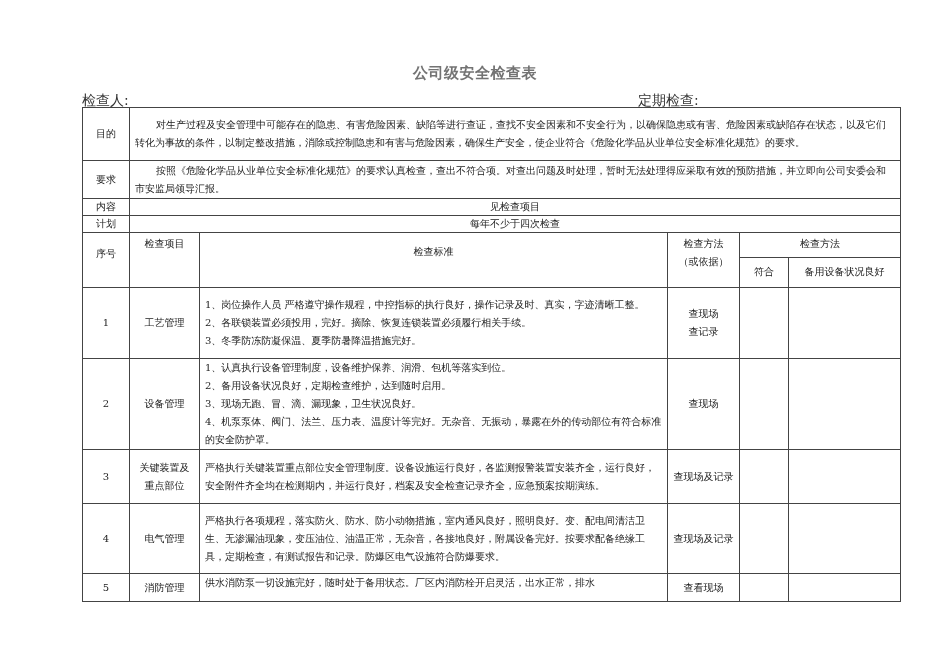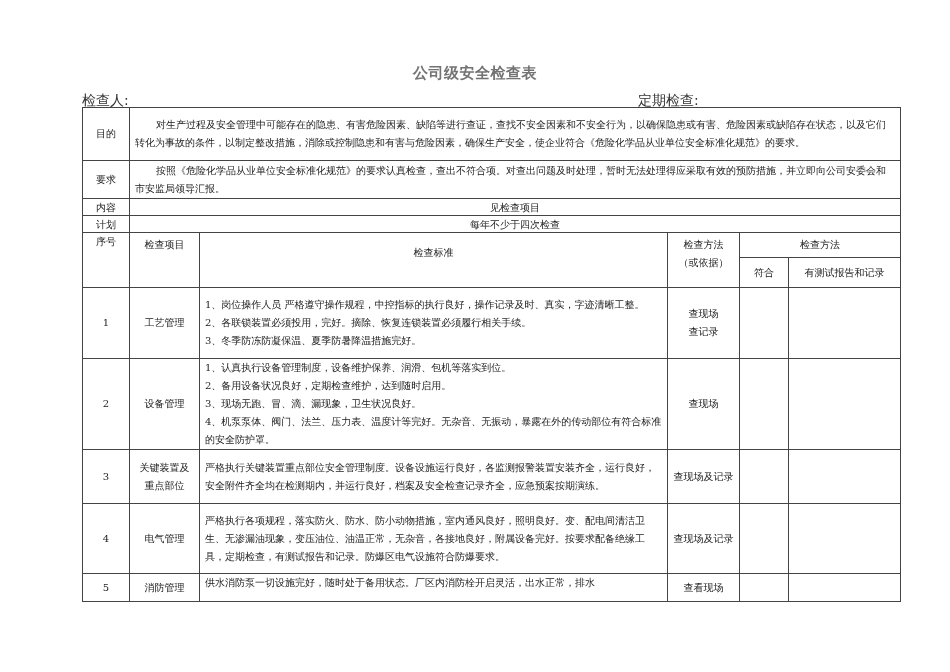--- a/index.html
+++ b/index.html
@@ -12,21 +12,21 @@
           font-family:"DejaVu Sans","Liberation Sans",sans-serif; }
   .meta.inspector { left:82px; }
   .meta.time { left:638px; }
   table.sheet { position:absolute; left:82px; top:107px; width:818px;
                 border-collapse:collapse; table-layout:fixed; font-size:10px; }
   table.sheet td { border:1px solid #444; padding:0 5px; vertical-align:middle;
                    line-height:18px; }
   .c { text-align:center; }
   .vt { vertical-align:top !important; }
   .indent { text-indent:2.1em; }
-  .sans { font-family:Liberation Serif, serif; }
+  .sans { font-family:Liberation Mono, monospace; }
   .std-line { display:block; }
 </style>
 </head>
 <body>
 
 <div class="title">公司级安全检查表</div>
 <div class="meta inspector">检查人:</div>
 <div class="meta time">定期检查:</div>
 
 <table class="sheet">
@@ -51,29 +51,29 @@
   <tr style="height:17px">
     <td class="c sans" style="line-height:15px">内容</td>
     <td colspan="5" class="c sans" style="line-height:15px">见检查项目</td>
   </tr>
   <tr style="height:17px">
     <td class="c sans" style="line-height:15px">计划</td>
     <td colspan="5" class="c sans" style="line-height:15px">每年不少于四次检查</td>
   </tr>
 
   <tr style="height:25px">
-    <td rowspan="2" class="c vt sans" style="padding-top:0">序号</td>
+    <td rowspan="2" class="c vt sans" style="padding-top:13px">序号</td>
     <td rowspan="2" class="c vt sans" style="padding-top:3px">检查项目</td>
     <td rowspan="2" class="c vt sans" style="padding-top:11px">检查标准</td>
     <td rowspan="2" class="c vt sans" style="padding:3px 8px 0">检查方法（或依据）</td>
     <td colspan="2" class="c sans">检查方法</td>
   </tr>
   <tr style="height:30px">
     <td class="c sans">符合</td>
-    <td class="c sans" style="padding:0 2px">有测试报告和记录</td>
+    <td class="c sans" style="padding:0 2px">备用设备状况良好</td>
   </tr>
 
   <tr style="height:71px">
     <td class="c">1</td>
     <td class="c">工艺管理</td>
     <td>
       <span class="std-line">1、岗位操作人员 严格遵守操作规程，中控指标的执行良好，操作记录及时、真实，字迹清晰工整。</span>
       <span class="std-line">2、各联锁装置必须投用，完好。摘除、恢复连锁装置必须履行相关手续。</span>
       <span class="std-line">3、冬季防冻防凝保温、夏季防暑降温措施完好。</span>
     </td>

